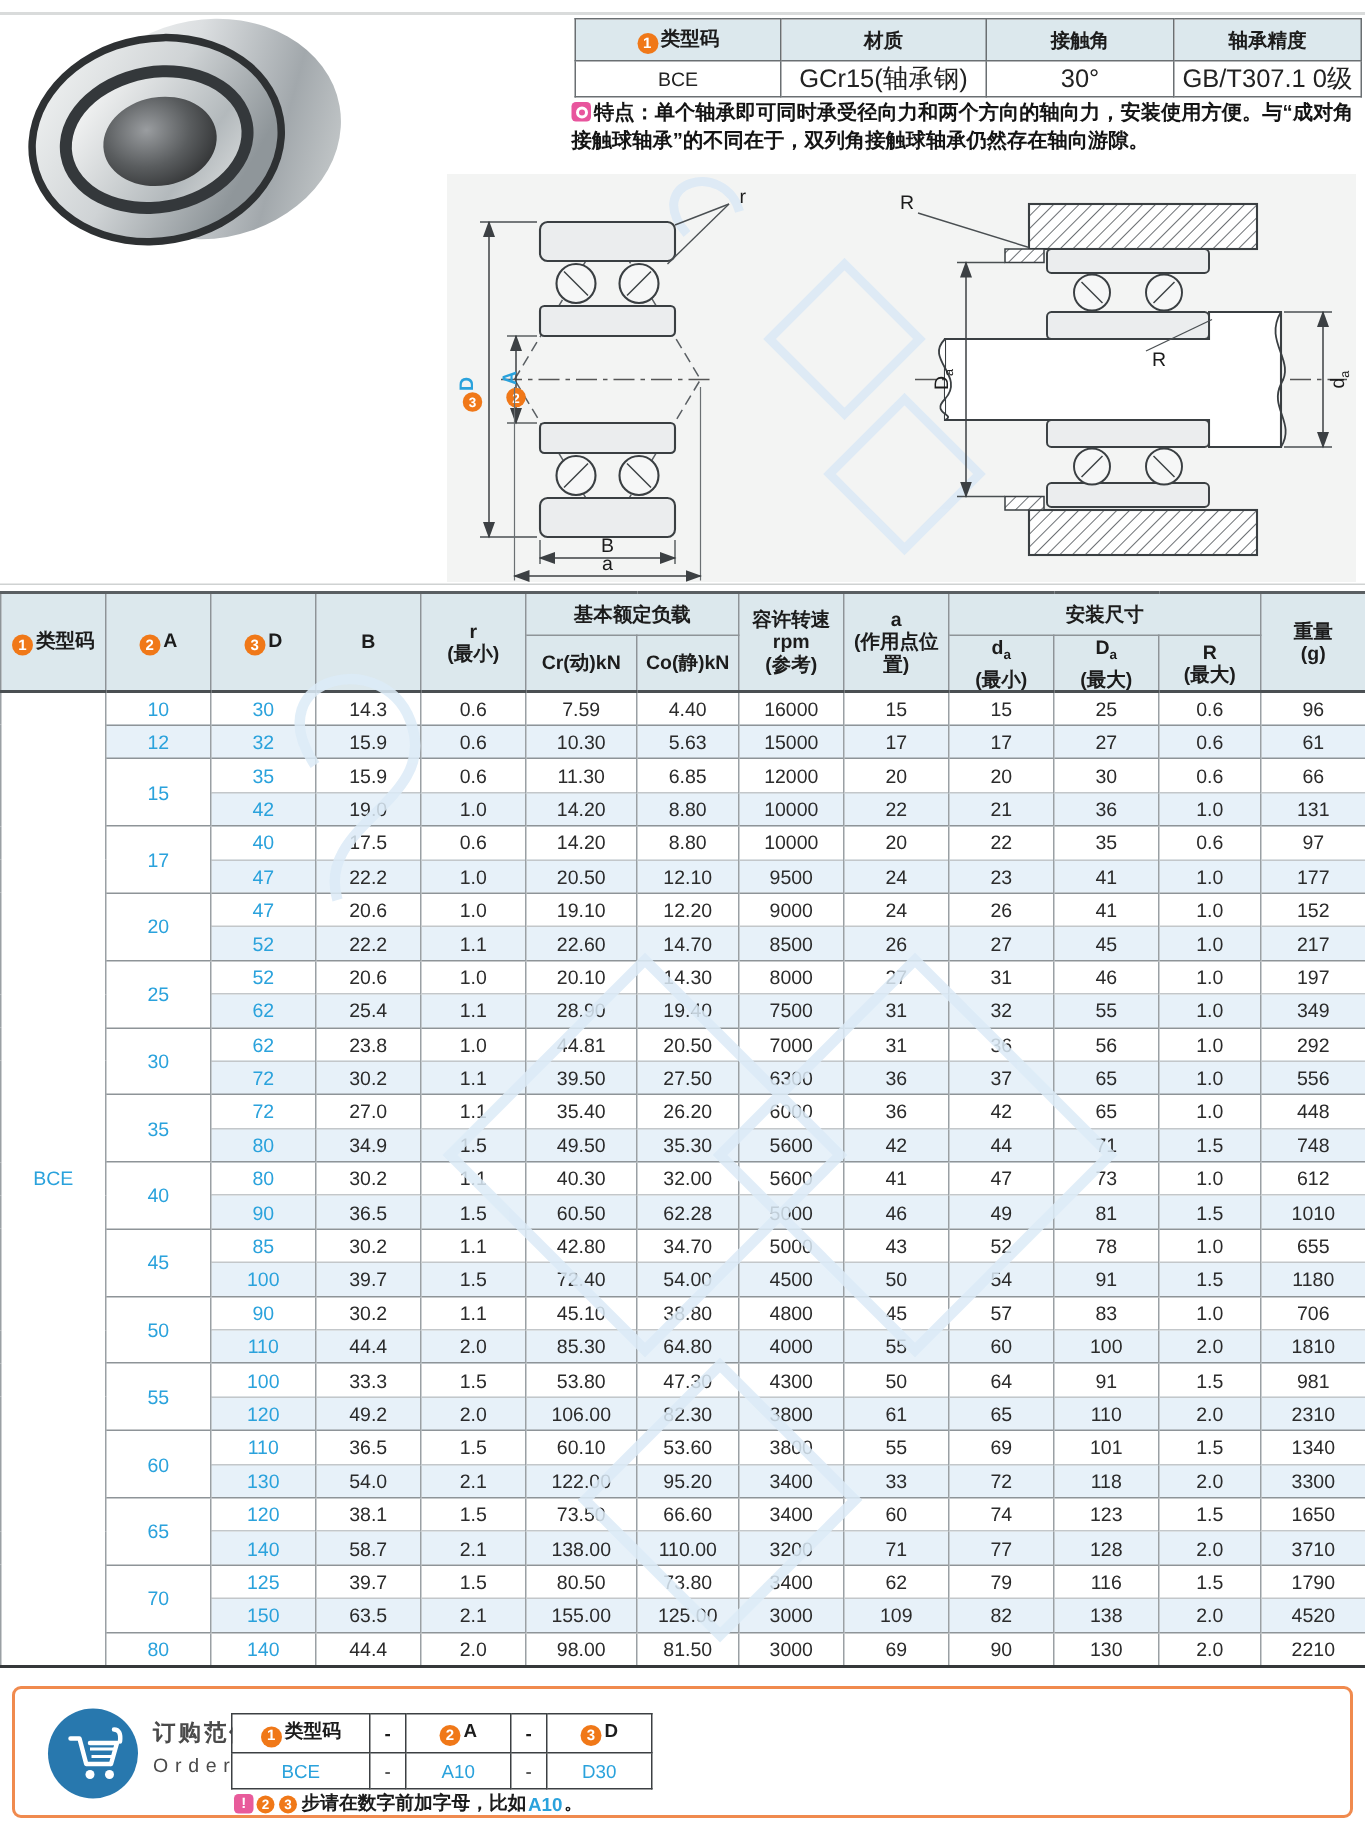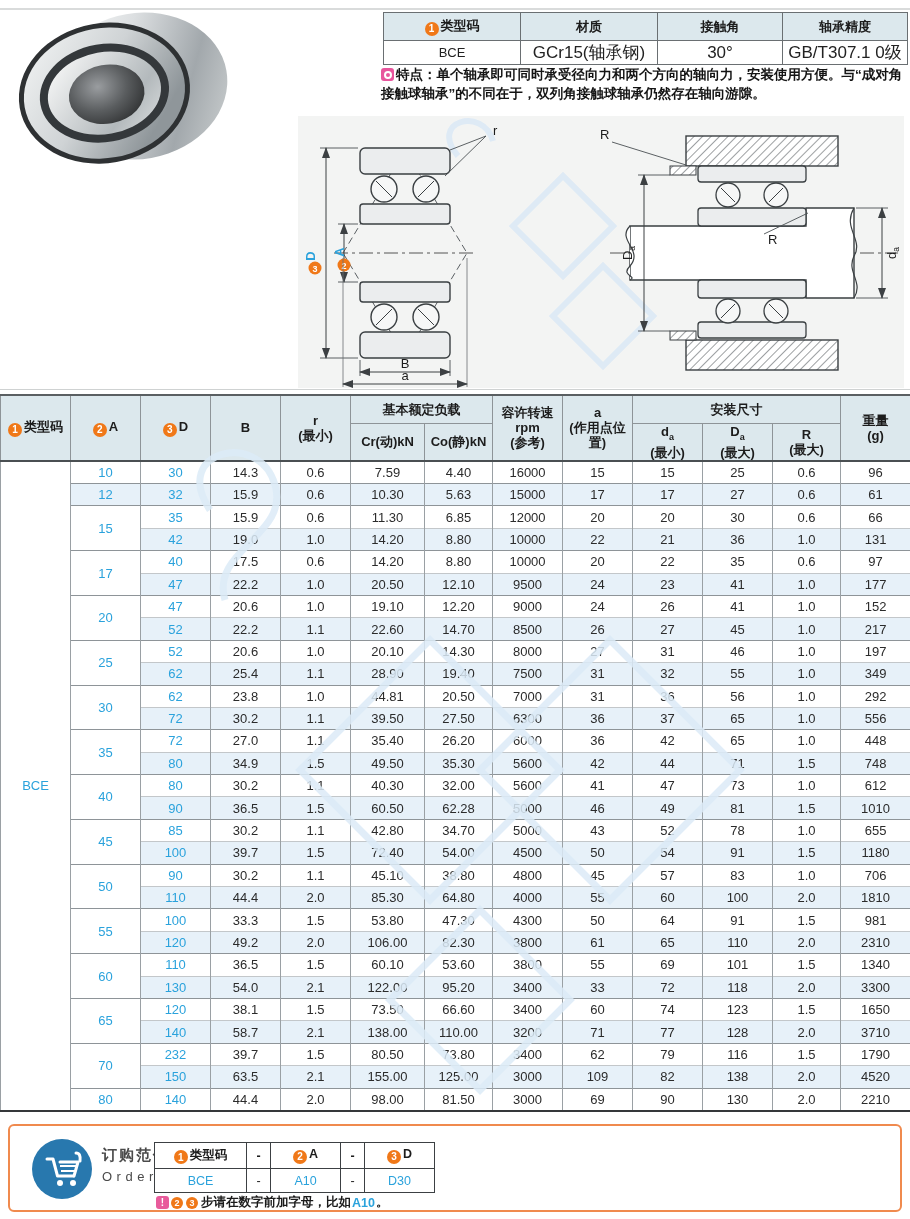--- a/index.html
+++ b/index.html
@@ -654,21 +654,21 @@
         <td>110.00</td>
         <td>3200</td>
         <td>71</td>
         <td>77</td>
         <td>128</td>
         <td>2.0</td>
         <td>3710</td>
       </tr>
       <tr class="grp">
         <td rowspan="2" class="a-cell">70</td>
-        <td class="d-cell">232</td>
+        <td class="d-cell">125</td>
         <td>39.7</td>
         <td>1.5</td>
         <td>80.50</td>
         <td>73.80</td>
         <td>3400</td>
         <td>62</td>
         <td>79</td>
         <td>116</td>
         <td>1.5</td>
         <td>1790</td>

